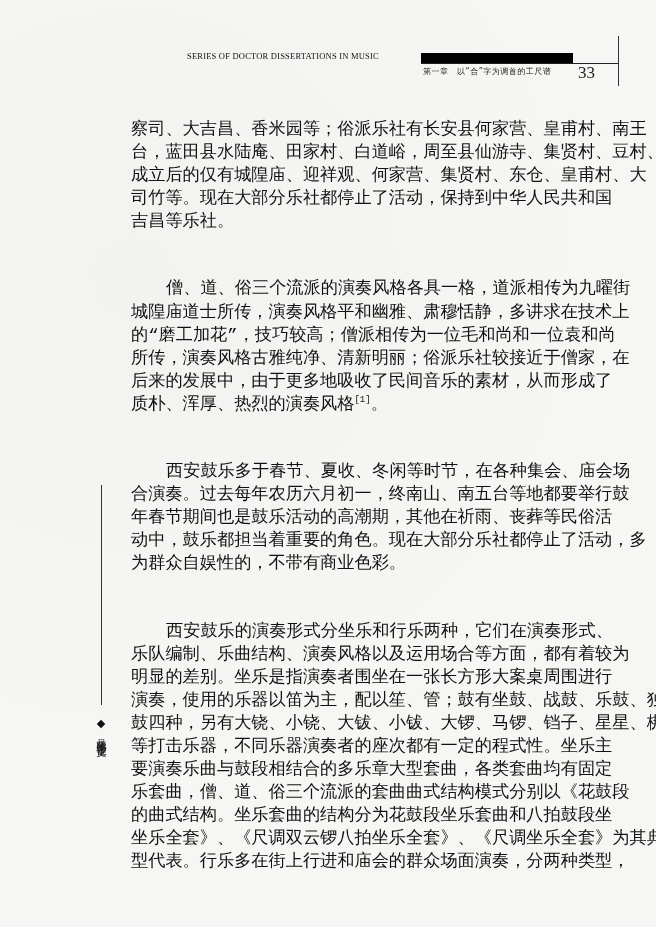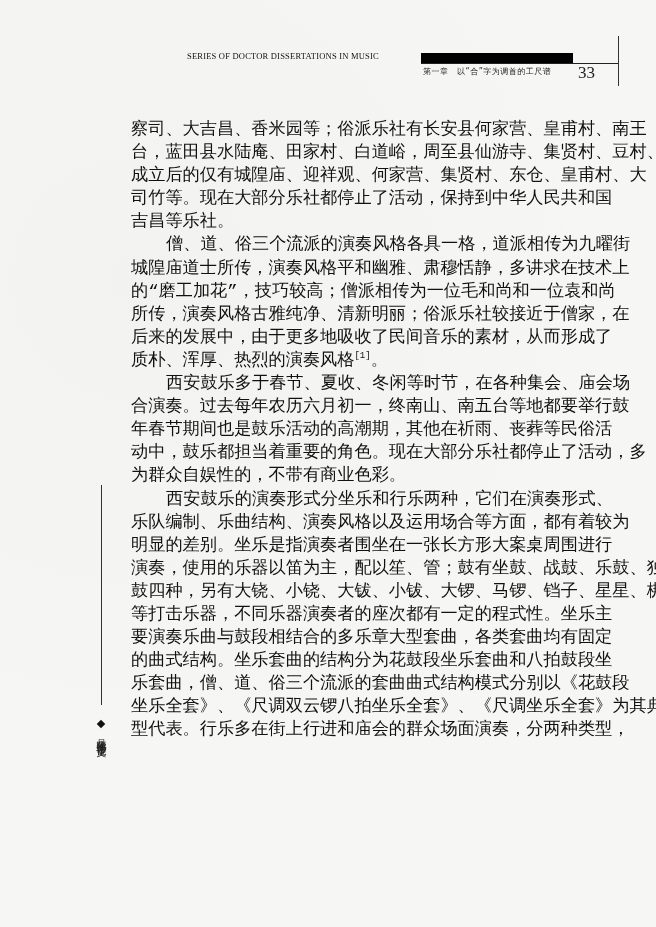--- a/index.html
+++ b/index.html
@@ -119,20 +119,21 @@
       line-height: 23.1px;
       color: #111;
     }
     .line {
       display: block;
       white-space: nowrap;
       height: 23.1px;
     }
     .indent {
       padding-left: 35px;
+      margin-top: 44px;
     }
     .sup {
       font-size: 9px;
       vertical-align: super;
       line-height: 0;
     }
 
     
     .watermark {
       position: absolute;
@@ -191,22 +192,22 @@
     </div>
 
     <div>
       <span class="line indent">西安鼓乐的演奏形式分坐乐和行乐两种，它们在演奏形式、</span>
       <span class="line">乐队编制、乐曲结构、演奏风格以及运用场合等方面，都有着较为</span>
       <span class="line">明显的差别。坐乐是指演奏者围坐在一张长方形大案桌周围进行</span>
       <span class="line">演奏，使用的乐器以笛为主，配以笙、管；鼓有坐鼓、战鼓、乐鼓、独</span>
       <span class="line">鼓四种，另有大铙、小铙、大钹、小钹、大锣、马锣、铛子、星星、梆子</span>
       <span class="line">等打击乐器，不同乐器演奏者的座次都有一定的程式性。坐乐主</span>
       <span class="line">要演奏乐曲与鼓段相结合的多乐章大型套曲，各类套曲均有固定</span>
+      <span class="line">乐套曲，僧、道、俗三个流派的套曲曲式结构模式分别以《花鼓段</span>
       <span class="line">的曲式结构。坐乐套曲的结构分为花鼓段坐乐套曲和八拍鼓段坐</span>
-      <span class="line">乐套曲，僧、道、俗三个流派的套曲曲式结构模式分别以《花鼓段</span>
       <span class="line">坐乐全套》、《尺调双云锣八拍坐乐全套》、《尺调坐乐全套》为其典</span>
       <span class="line">型代表。行乐多在街上行进和庙会的群众场面演奏，分两种类型，</span>
     </div>
   </div>
 
   <div class="watermark">
     <span class="wm-cn">歌谱简谱网</span><span class="wm-url">jianpu.cn</span>
   </div>
 </div>
 

